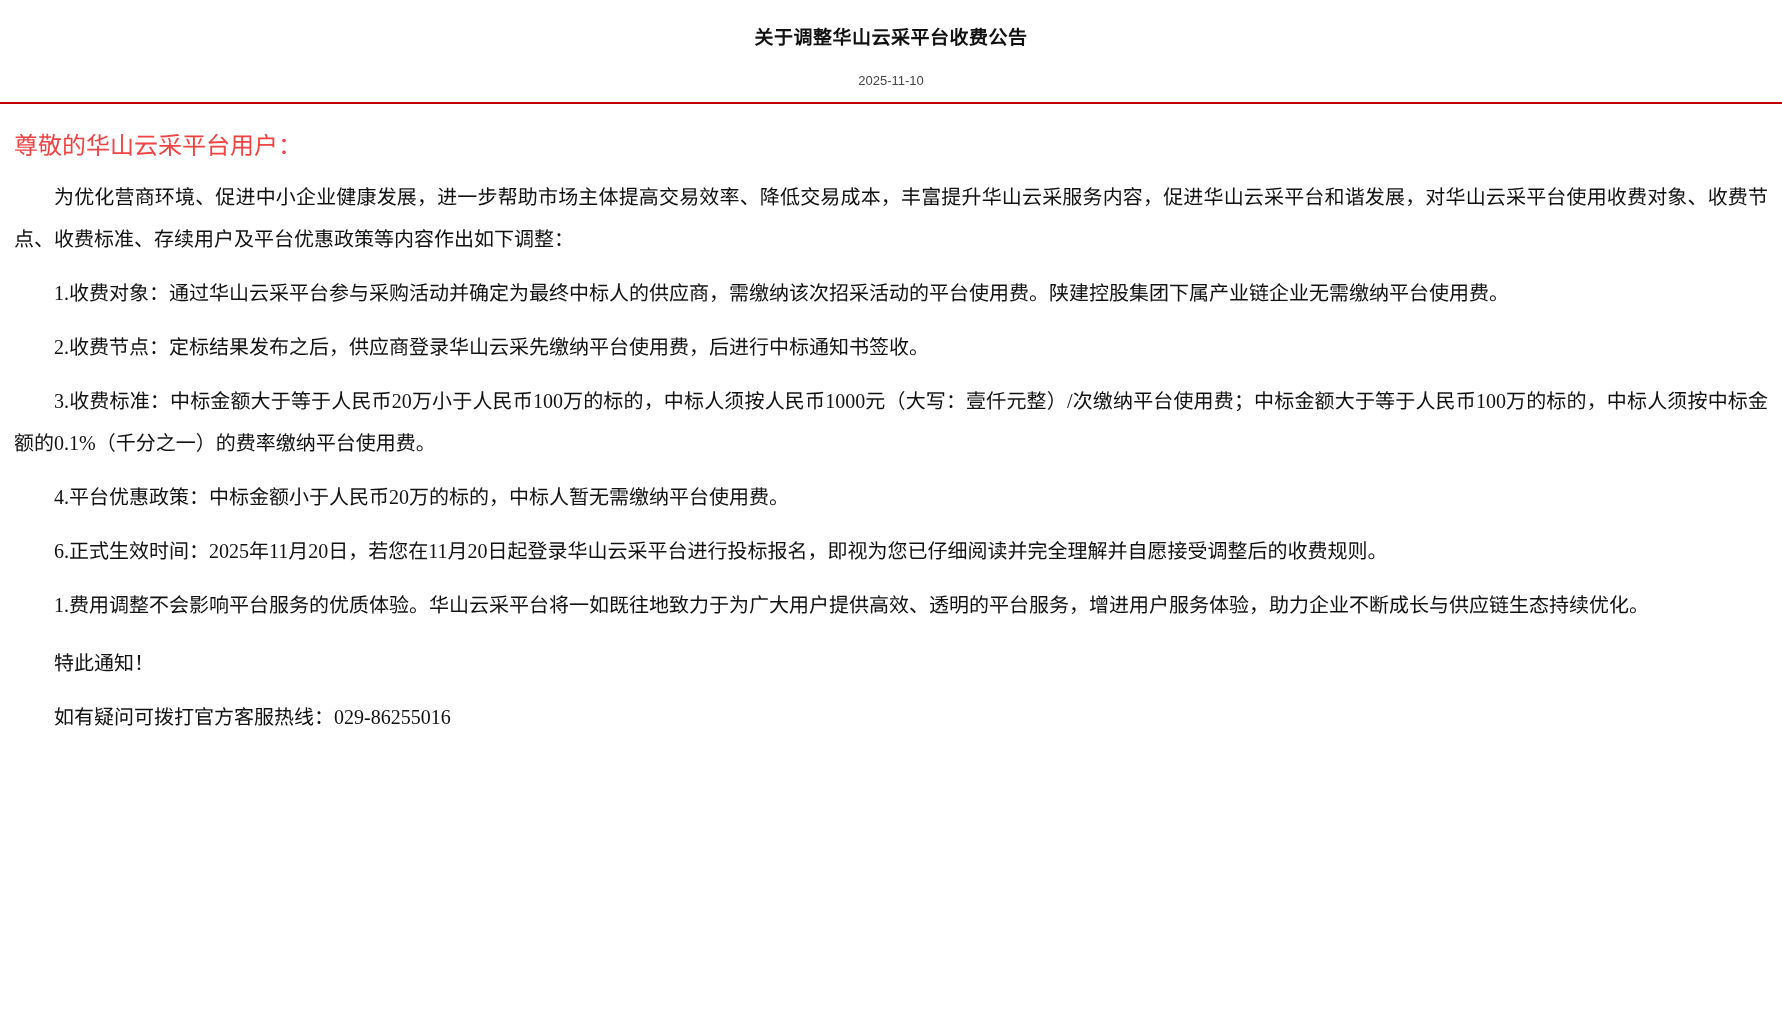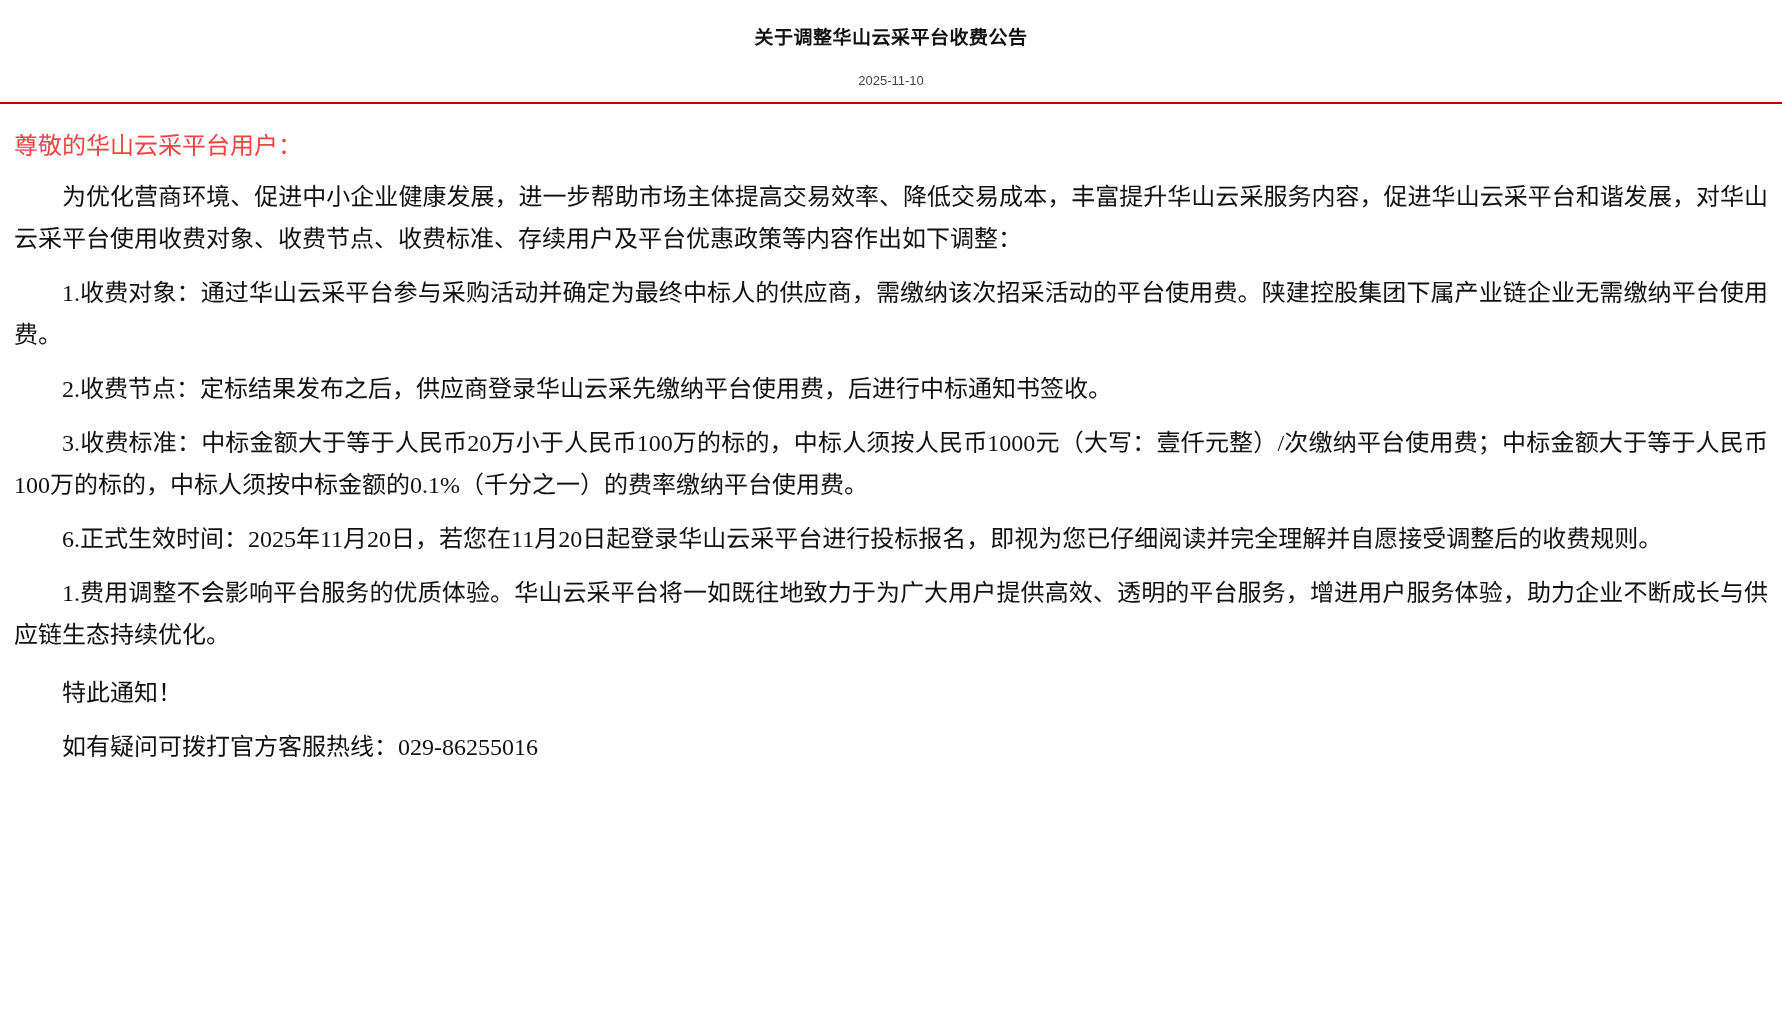--- a/index.html
+++ b/index.html
@@ -48,21 +48,21 @@
     box-sizing: border-box;
     padding: 22px 14px 0 14px;
   }
   .salutation {
     font-size: 24px;
     line-height: 40px;
     color: #ef4444;
     margin: 0 0 10px 0;
   }
   .para {
-    font-size: 24px;
+    font-size: 20px;
     line-height: 42px;
     color: #111111;
     margin: 0 0 12px 0;
     text-indent: 2em;
     text-align: justify;
     text-justify: inter-ideograph;
   }
   .para.closing {
     margin-top: 16px;
   }
@@ -79,19 +79,20 @@
     <div class="notice-title">关于调整华山云采平台收费公告</div>
     <div class="notice-date">2025-11-10</div>
   </div>
 
   <div class="notice-body">
     <p class="salutation">尊敬的华山云采平台用户：</p>
     <p class="para">为优化营商环境、促进中小企业健康发展，进一步帮助市场主体提高交易效率、降低交易成本，丰富提升华山云采服务内容，促进华山云采平台和谐发展，对华山云采平台使用收费对象、收费节点、收费标准、存续用户及平台优惠政策等内容作出如下调整：</p>
     <p class="para">1.收费对象：通过华山云采平台参与采购活动并确定为最终中标人的供应商，需缴纳该次招采活动的平台使用费。陕建控股集团下属产业链企业无需缴纳平台使用费。</p>
     <p class="para">2.收费节点：定标结果发布之后，供应商登录华山云采先缴纳平台使用费，后进行中标通知书签收。</p>
     <p class="para">3.收费标准：中标金额大于等于人民币20万小于人民币100万的标的，中标人须按人民币1000元（大写：壹仟元整）/次缴纳平台使用费；中标金额大于等于人民币100万的标的，中标人须按中标金额的0.1%（千分之一）的费率缴纳平台使用费。</p>
+    <p class="para">4.平台优惠政策：中标金额小于人民币20万的标的，中标人暂无需缴纳平台使用费。</p>
     <p class="para">6.正式生效时间：2025年11月20日，若您在11月20日起登录华山云采平台进行投标报名，即视为您已仔细阅读并完全理解并自愿接受调整后的收费规则。</p>
     <p class="para">1.费用调整不会影响平台服务的优质体验。华山云采平台将一如既往地致力于为广大用户提供高效、透明的平台服务，增进用户服务体验，助力企业不断成长与供应链生态持续优化。</p>
     <p class="para closing">特此通知！</p>
     <p class="para contact">如有疑问可拨打官方客服热线：029-86255016</p>
   </div>
 
 </div>
 
 </body></html>

